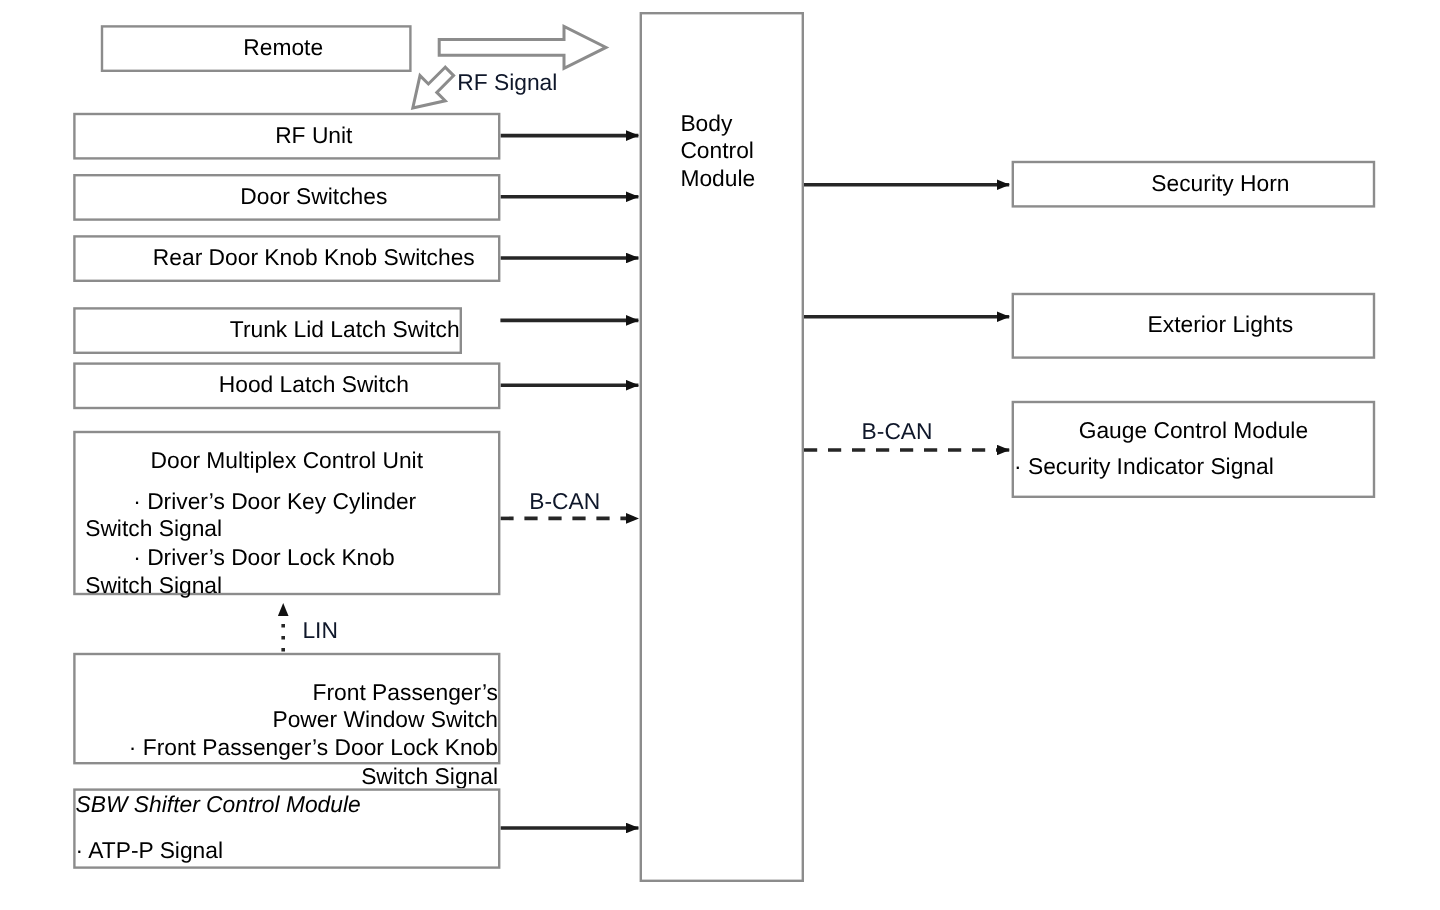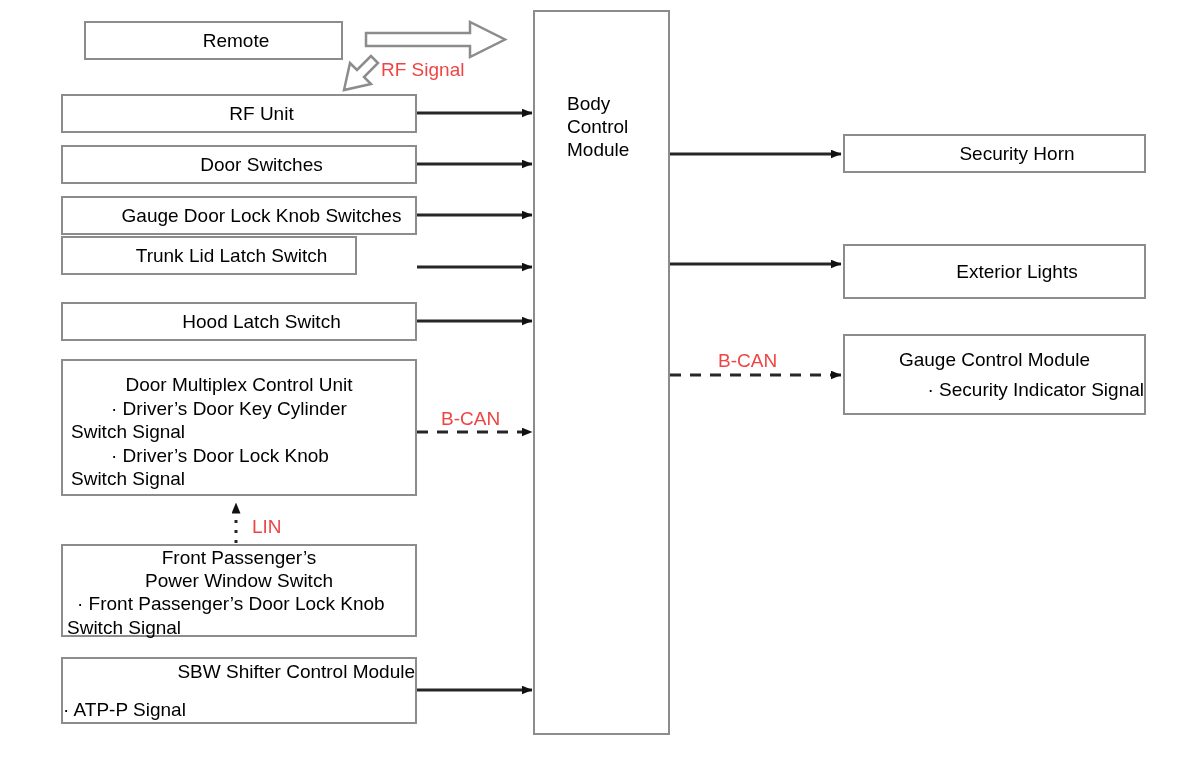--- a/index.html
+++ b/index.html
@@ -42,50 +42,50 @@
     position: absolute;
     left: 0; top: 0;
     width: 1200px;
     height: 758px;
     pointer-events: none;
   }
 
   .wire-label {
     position: absolute;
     font-size: 19px;
-    color: #ef4444;
+    color: #0f172a;
     white-space: pre;
   }
 
   
   #bcm-box {
     justify-content: flex-start;
     padding-top: 80px;
   }
   #bcm-box .line { padding-left: 32px; text-align: left; }
 
   
   #dmcu-box { justify-content: flex-start; padding-top: 12px; }
-  #dmcu-box .title { text-align: center; display:block; margin-bottom: 1px; }
+  #dmcu-box .title { text-align: center; display:block; margin-bottom: 11px; }
   #dmcu-box .sub { display:block; text-align: left; padding-left: 48px; }
   #dmcu-box .sub2 { display:block; text-align: left; padding-left: 8px; }
 
   
-  #fpps-box { justify-content: flex-start; padding-top: 0; }
+  #fpps-box { justify-content: flex-start; padding-top: 20px; align-items: flex-end; }
   #fpps-box .title { text-align: center; display:block; }
   #fpps-box .sub { display:block; text-align:left; padding-left: 14px; }
   #fpps-box .sub2 { display:block; text-align:left; padding-left: 4px; }
 
   
-  #sbw-box .title { display:block; text-align:right; margin-bottom: 14px; }
+  #sbw-box .title { display:block; text-align:left; margin-bottom: 14px; font-style: italic; }
   #sbw-box .sub { display:block; text-align:left; }
 
   
   #gauge-box .title { display:block; text-align:center; margin-bottom: 6px; }
-  #gauge-box .sub { display:block; text-align:right; }
+  #gauge-box .sub { display:block; text-align:left; }
 </style>
 </head>
 <body>
 
 <div id="diagram">
 
   <svg id="wires" viewBox="0 0 1200 758" xmlns="http://www.w3.org/2000/svg">
     <defs>
       <marker id="arrowSolid" markerWidth="11" markerHeight="9" refX="10.5" refY="4.5" orient="auto" markerUnits="userSpaceOnUse">
         <path d="M0,0 L11,4.5 L0,9 Z" fill="#111111"></path>
@@ -147,24 +147,24 @@
 
   <div class="box center" id="rf-unit-box" style="left:61px; top:94px; width:356px; height:39px;">
     <span class="line">RF Unit</span>
   </div>
 
   <div class="box center" id="door-switches-box" style="left:61px; top:145px; width:356px; height:39px;">
     <span class="line">Door Switches</span>
   </div>
 
   <div class="box center" id="rear-door-lock-box" style="left:61px; top:196px; width:356px; height:39px;">
-    <span class="line">Gauge Door Lock Knob Switches</span>
-  </div>
-
-  <div class="box center" id="trunk-lid-box" style="left:61px; top:236px; width:296px; height:39px;">
+    <span class="line">Rear Door Knob Knob Switches</span>
+  </div>
+
+  <div class="box center" id="trunk-lid-box" style="left:61px; top:256px; width:324px; height:39px;text-align:right;">
     <span class="line">Trunk Lid Latch Switch</span>
   </div>
 
   <div class="box center" id="hood-latch-box" style="left:61px; top:302px; width:356px; height:39px;">
     <span class="line">Hood Latch Switch</span>
   </div>
 
   <div class="box" id="dmcu-box" style="left:61px; top:359px; width:356px; height:137px;">
     <span class="title">Door Multiplex Control Unit</span>
     <span class="sub">· Driver’s Door Key Cylinder</span>

